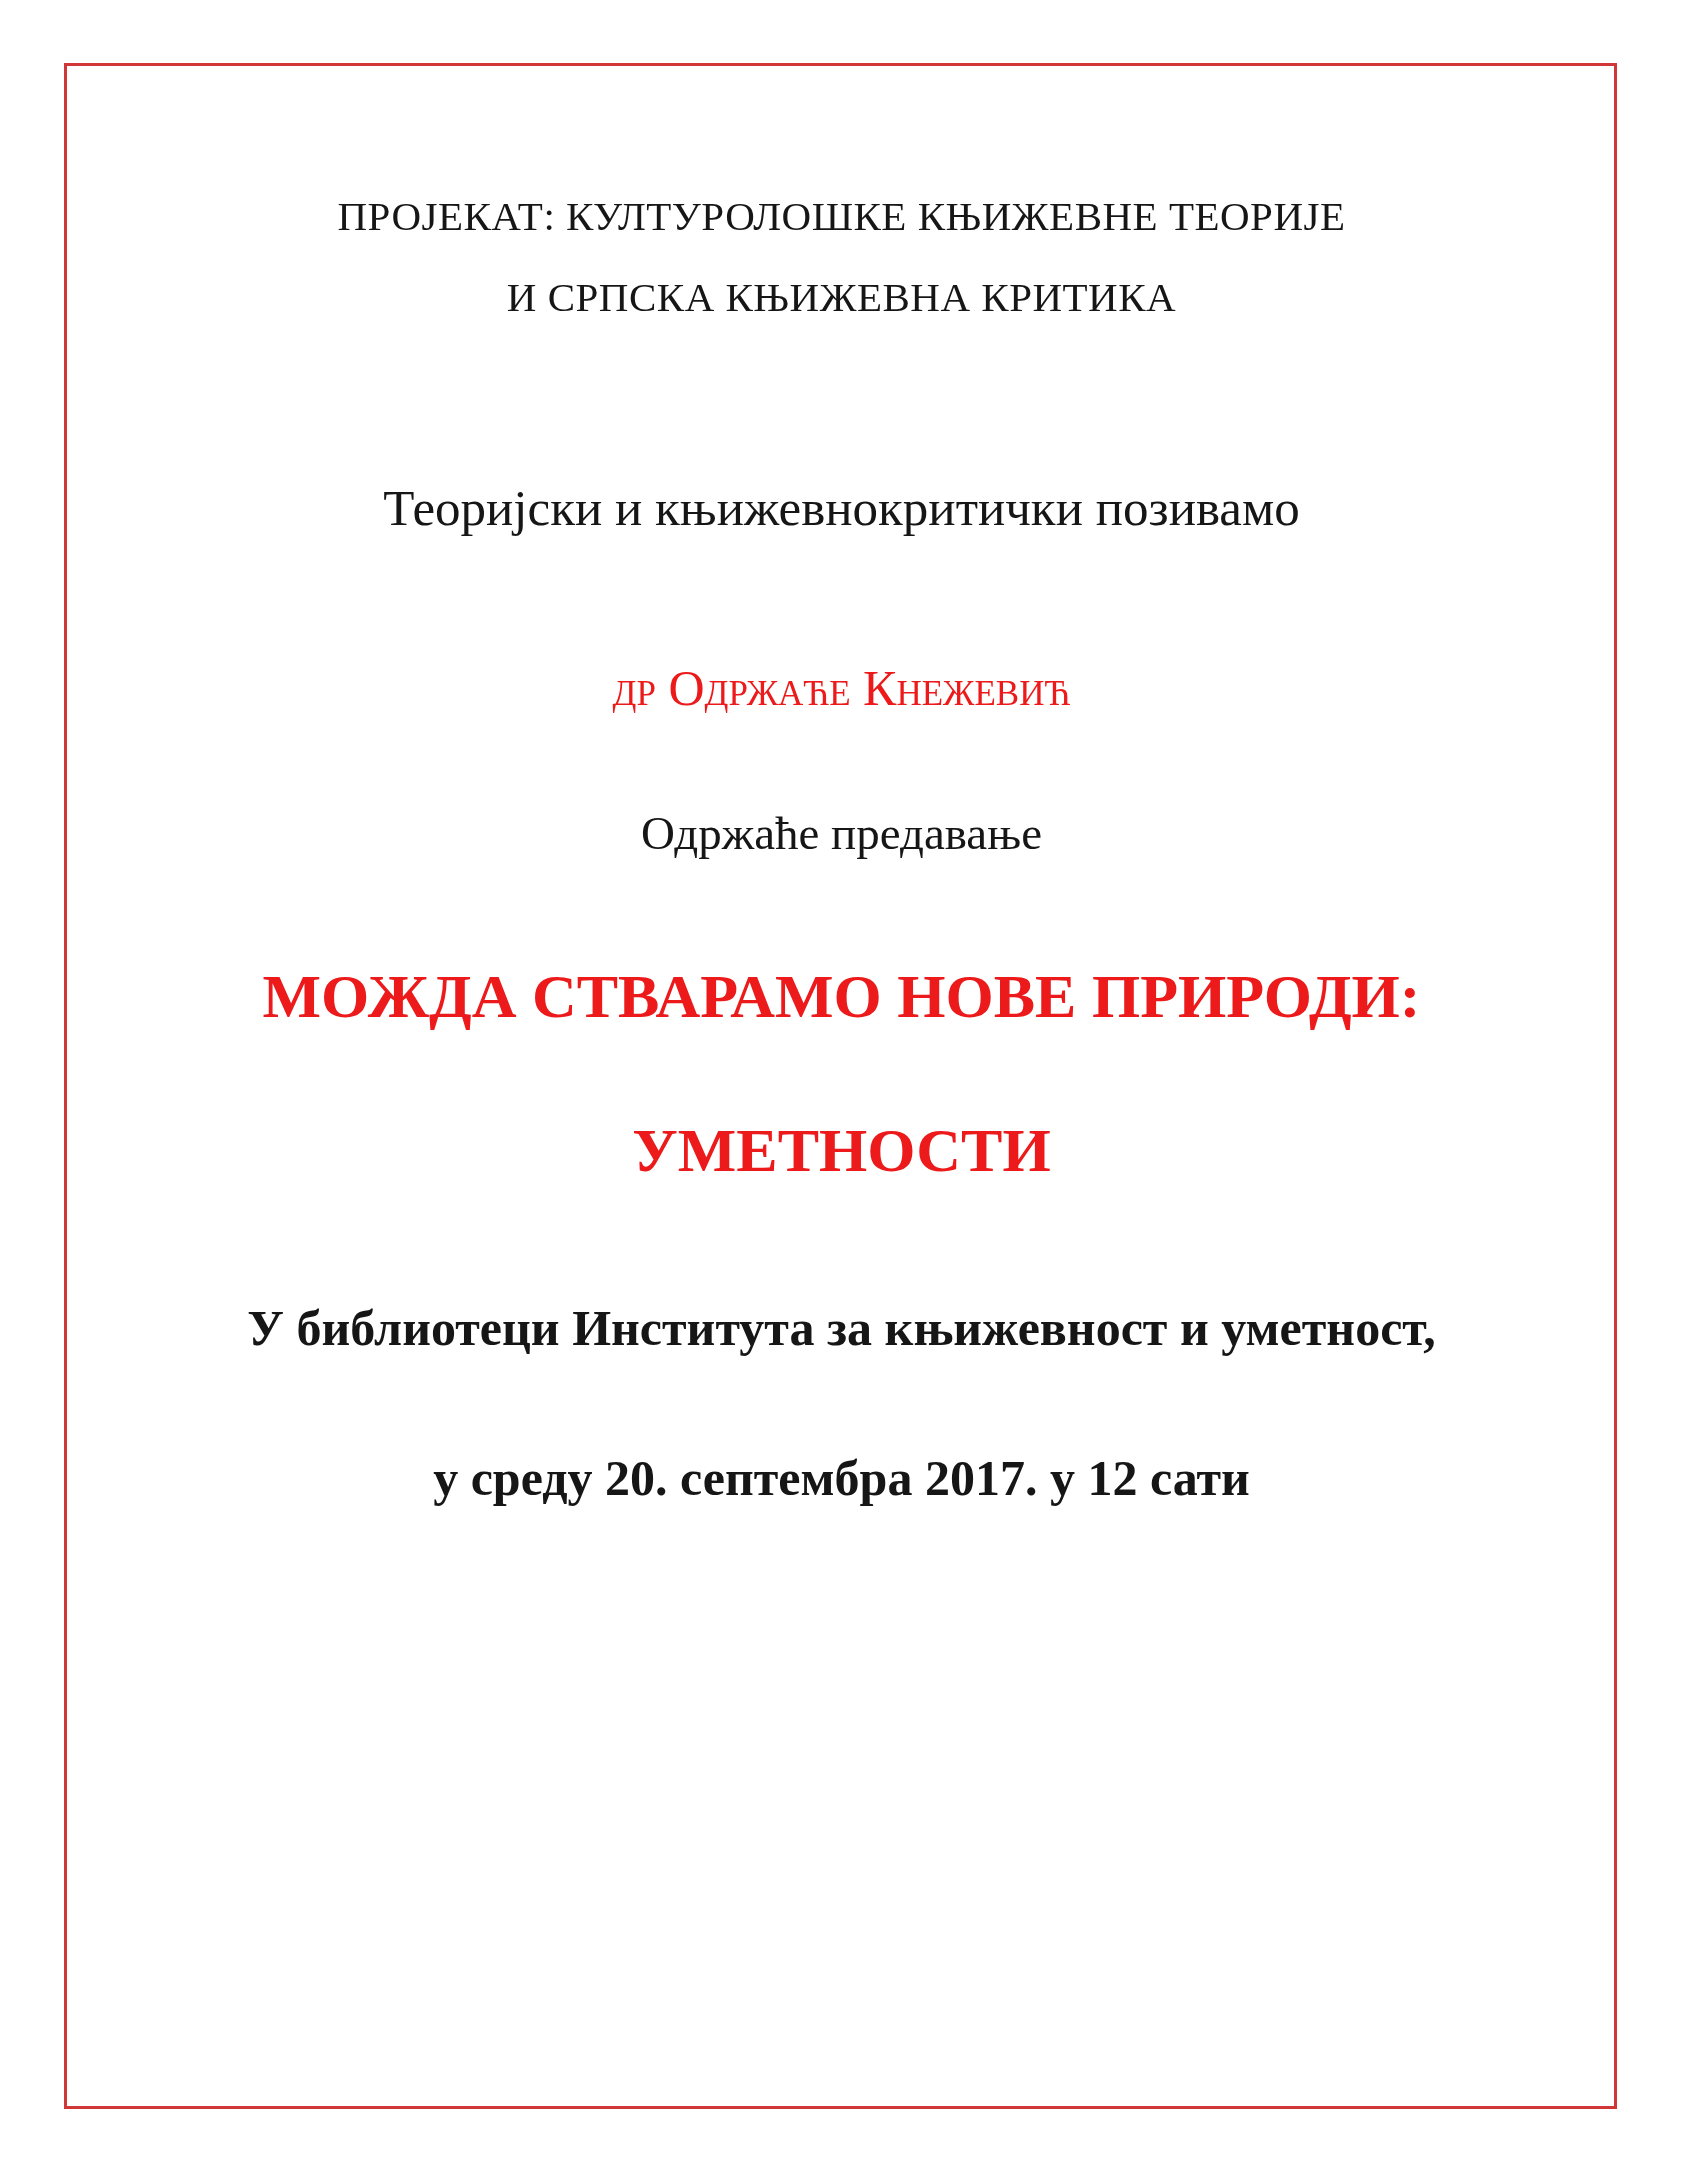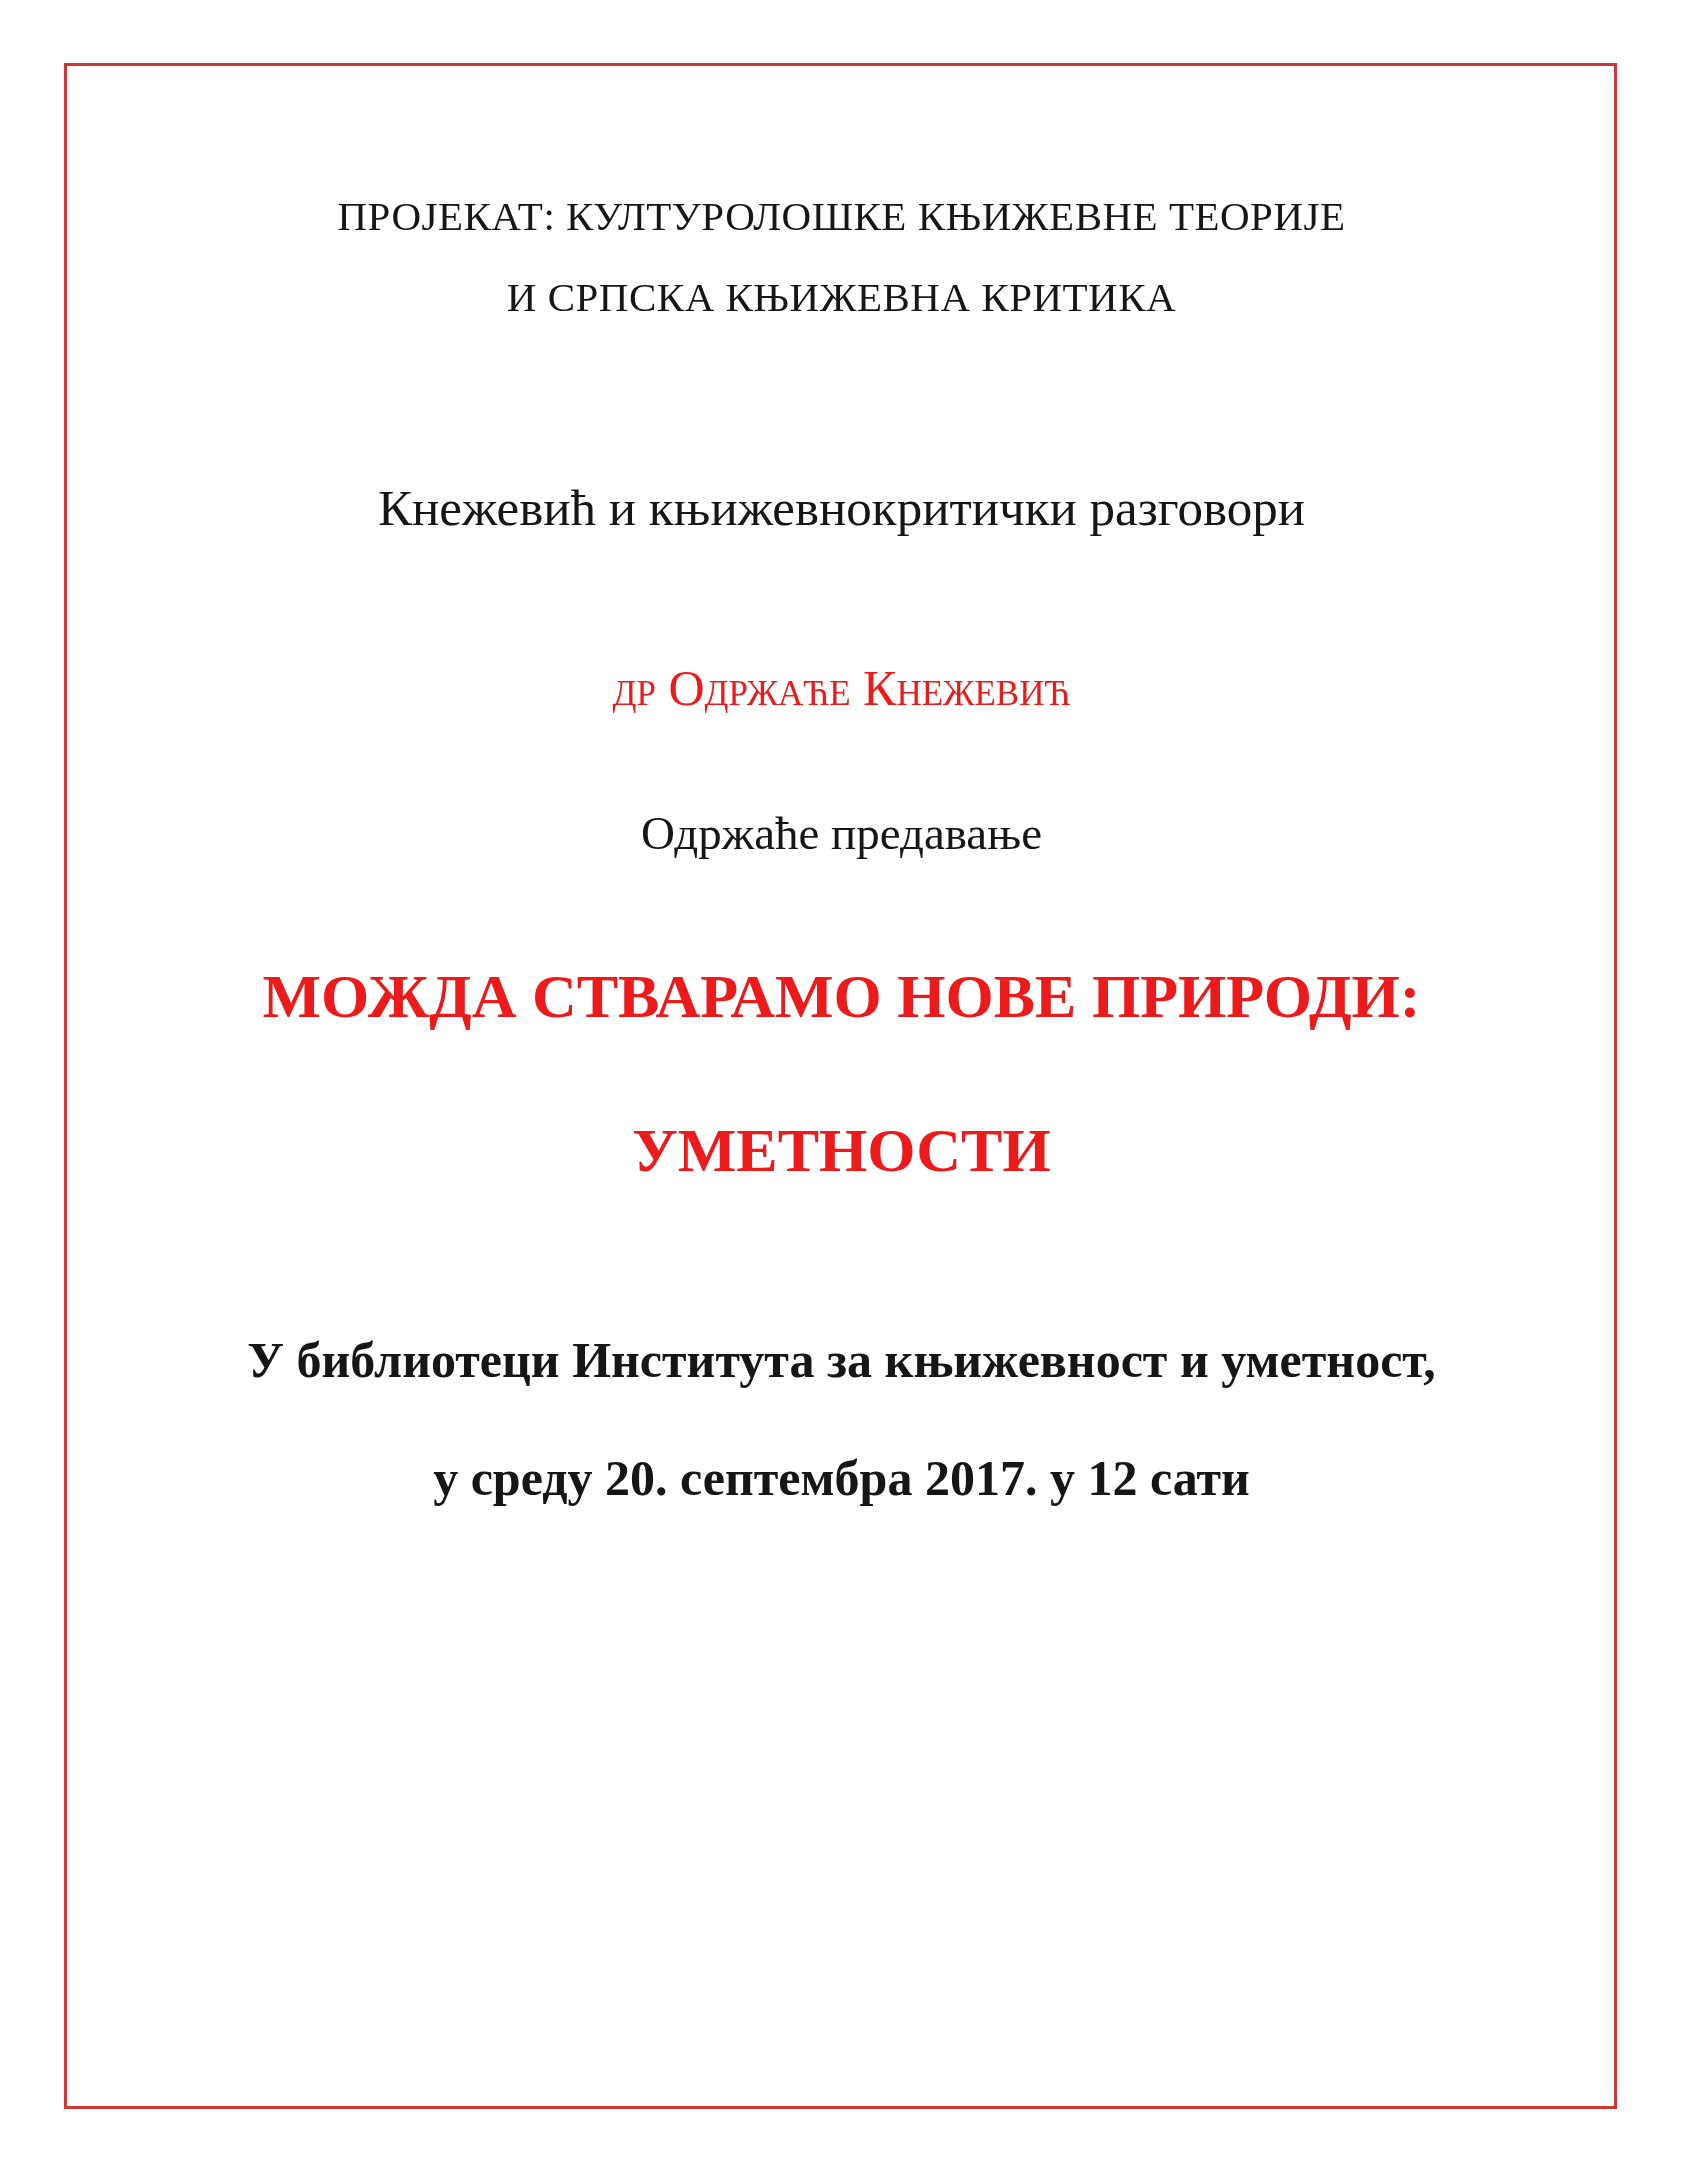--- a/index.html
+++ b/index.html
@@ -69,39 +69,39 @@
     font-weight: bold;
     color: var(--accent-red);
   }
   .title-l1 { top: 961px; }
   .title-l2 { top: 1052px; }
   .title-l3 { top: 1115px; }
   .venue {
     font-size: 50px;
     font-weight: bold;
   }
-  .venue-l1 { top: 1332px; }
+  .venue-l1 { top: 1300px; }
   .venue-l2 { top: 1450px; }
   .closing {
     top: 1632px;
     font-size: 48px;
   }
 </style>
 </head>
 <body>
 
 <div class="page">
 
   <div class="red-frame"></div>
 
   <div class="line project project-l1">ПРОЈЕКАТ: КУЛТУРОЛОШКЕ КЊИЖЕВНЕ ТЕОРИЈЕ</div>
 
   <div class="line project project-l2">И СРПСКА КЊИЖЕВНА КРИТИКА</div>
 
-  <div class="line series">Кнежевић и књижевнокритички разговори</div>
+  <div class="line series">Теоријски и књижевнокритички позивамо</div>
 
   <div class="line speaker">др Одржаће Кнежевић</div>
 
   <div class="line lead-in">Одржаће предавање</div>
 
   <div class="line big-title title-l1">МОЖДА СТВАРАМО НОВЕ ПРИРОДИ:</div>
 
 
   <div class="line big-title title-l3">УМЕТНОСТИ</div>
 

